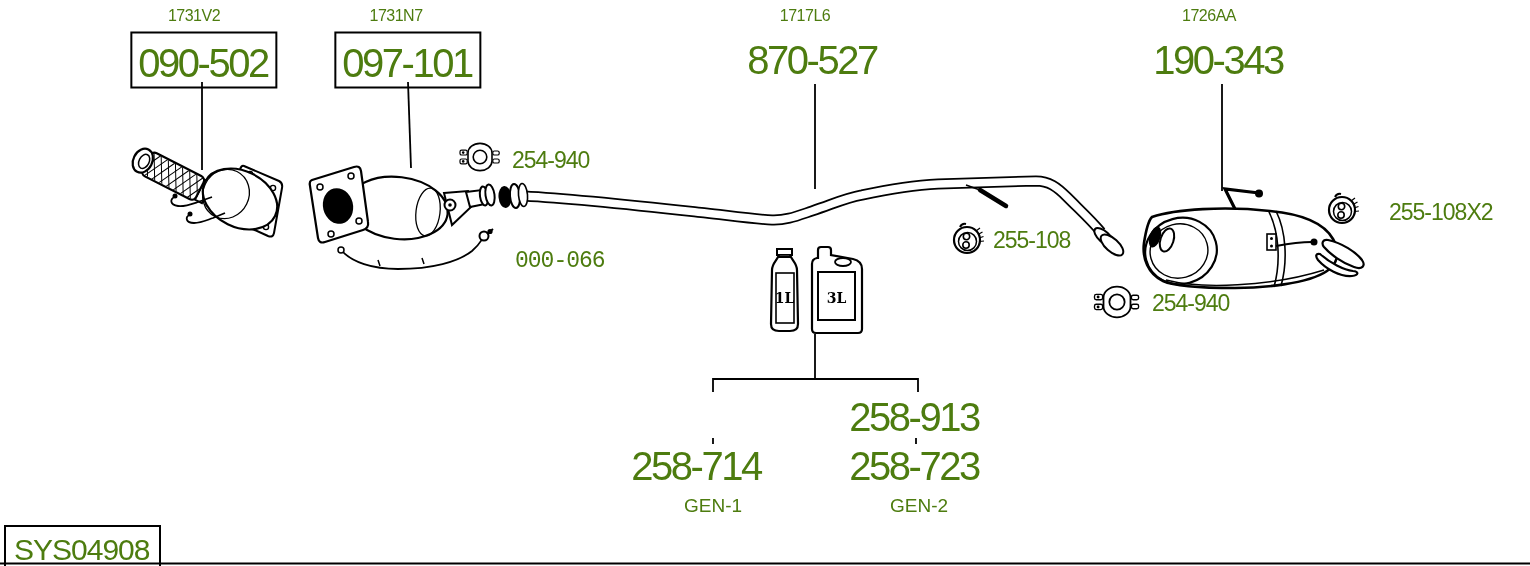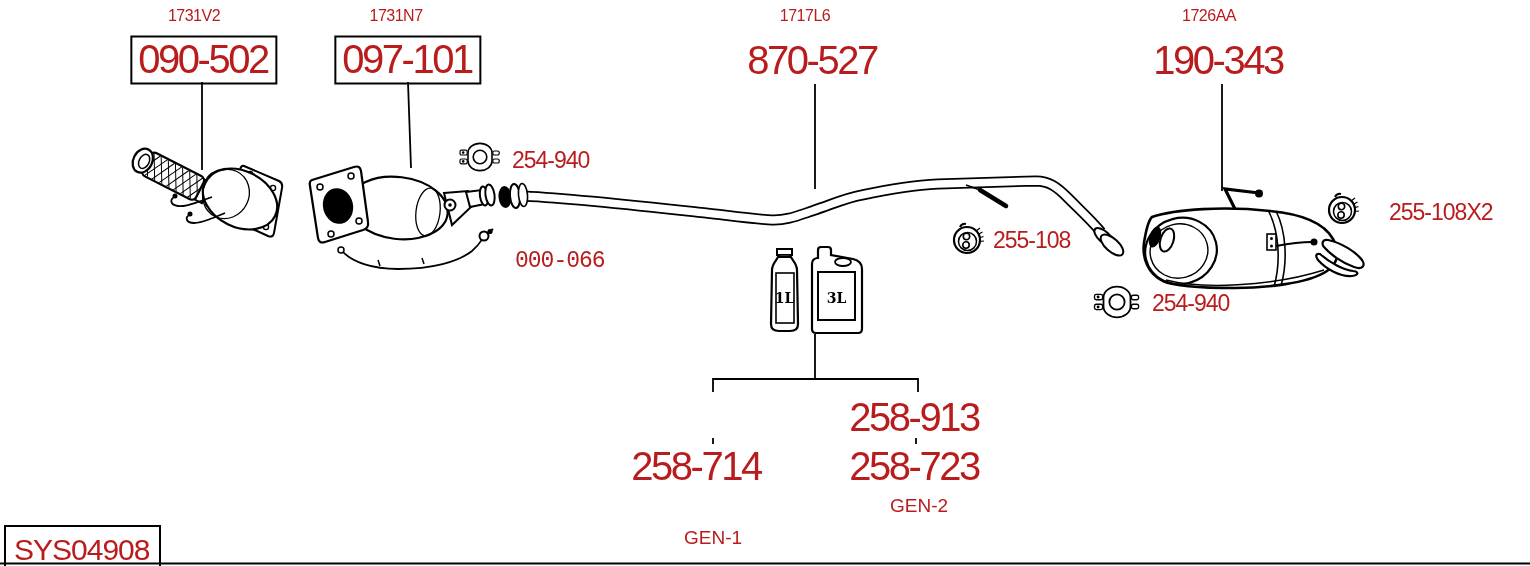--- a/index.html
+++ b/index.html
@@ -1,26 +1,26 @@
 <!DOCTYPE html>
 <html><head>
 <meta charset="utf-8">
 <style>
   html,body{margin:0;padding:0;background:#fff;}
   #stage{position:relative;width:1530px;height:566px;background:#fff;overflow:hidden;
          font-family:"Liberation Sans",sans-serif;color:#000;}
   #art{position:absolute;left:0;top:0;}
-  .lbl{position:absolute;white-space:nowrap;color:#b91c1c;line-height:1.05;}
+  .lbl{position:absolute;white-space:nowrap;color:#4d7c0f;line-height:1.05;}
   .center{transform:translate(-50%,-50%);}
   .vcenter{transform:translateY(-50%);text-align:center;}
   .big{font-size:40px;letter-spacing:-2.5px;}
   .mid{font-size:23px;letter-spacing:-1px;}
   .ref{font-size:16px;letter-spacing:-0.5px;}
   .gen{font-size:19px;}
-  .boxed{border:2.5px solid #000;padding:0 8px 3px 6px;}
+  .boxed{border:2.5px solid #000;padding:8px 8px 3px 6px;}
   .sysbox{font-size:30px;letter-spacing:-1px;border:2.5px solid #000;padding:7px 10px 4px 8px;}
   svg *{vector-effect:none;}
 </style>
 </head>
 <body>
 
 <div id="stage">
 
   <svg id="art" width="1530" height="566" viewBox="0 0 1530 566" xmlns="http://www.w3.org/2000/svg" xmlns:xlink="http://www.w3.org/1999/xlink">
     <defs>
@@ -174,18 +174,18 @@
 
   <div class="lbl mid vcenter" style="left:512px;top:160px;">254-940</div>
   <div class="lbl mid vcenter" style="left:515px;top:261px;font-family:Liberation Mono, monospace;">000-066</div>
   <div class="lbl mid vcenter" style="left:993px;top:240px;">255-108</div>
   <div class="lbl mid vcenter" style="left:1366px;top:212px;margin-left:23px;">255-108X2</div>
   <div class="lbl mid vcenter" style="left:1152px;top:303px;">254-940</div>
 
   <div class="lbl big center" style="left:914px;top:417px;">258-913</div>
   <div class="lbl big center" style="left:696px;top:466px;">258-714</div>
   <div class="lbl big center" style="left:914px;top:466px;">258-723</div>
-  <div class="lbl gen center" style="left:713px;top:506px;margin-top:32px;">GEN-1</div>
+  <div class="lbl gen center" style="left:713px;top:506px;">GEN-1</div>
   <div class="lbl gen center" style="left:919px;top:506px;">GEN-2</div>
 
   <div class="lbl sysbox" style="left:4px;top:525px;">SYS04908</div>
 
 </div>
 
 </body></html>

